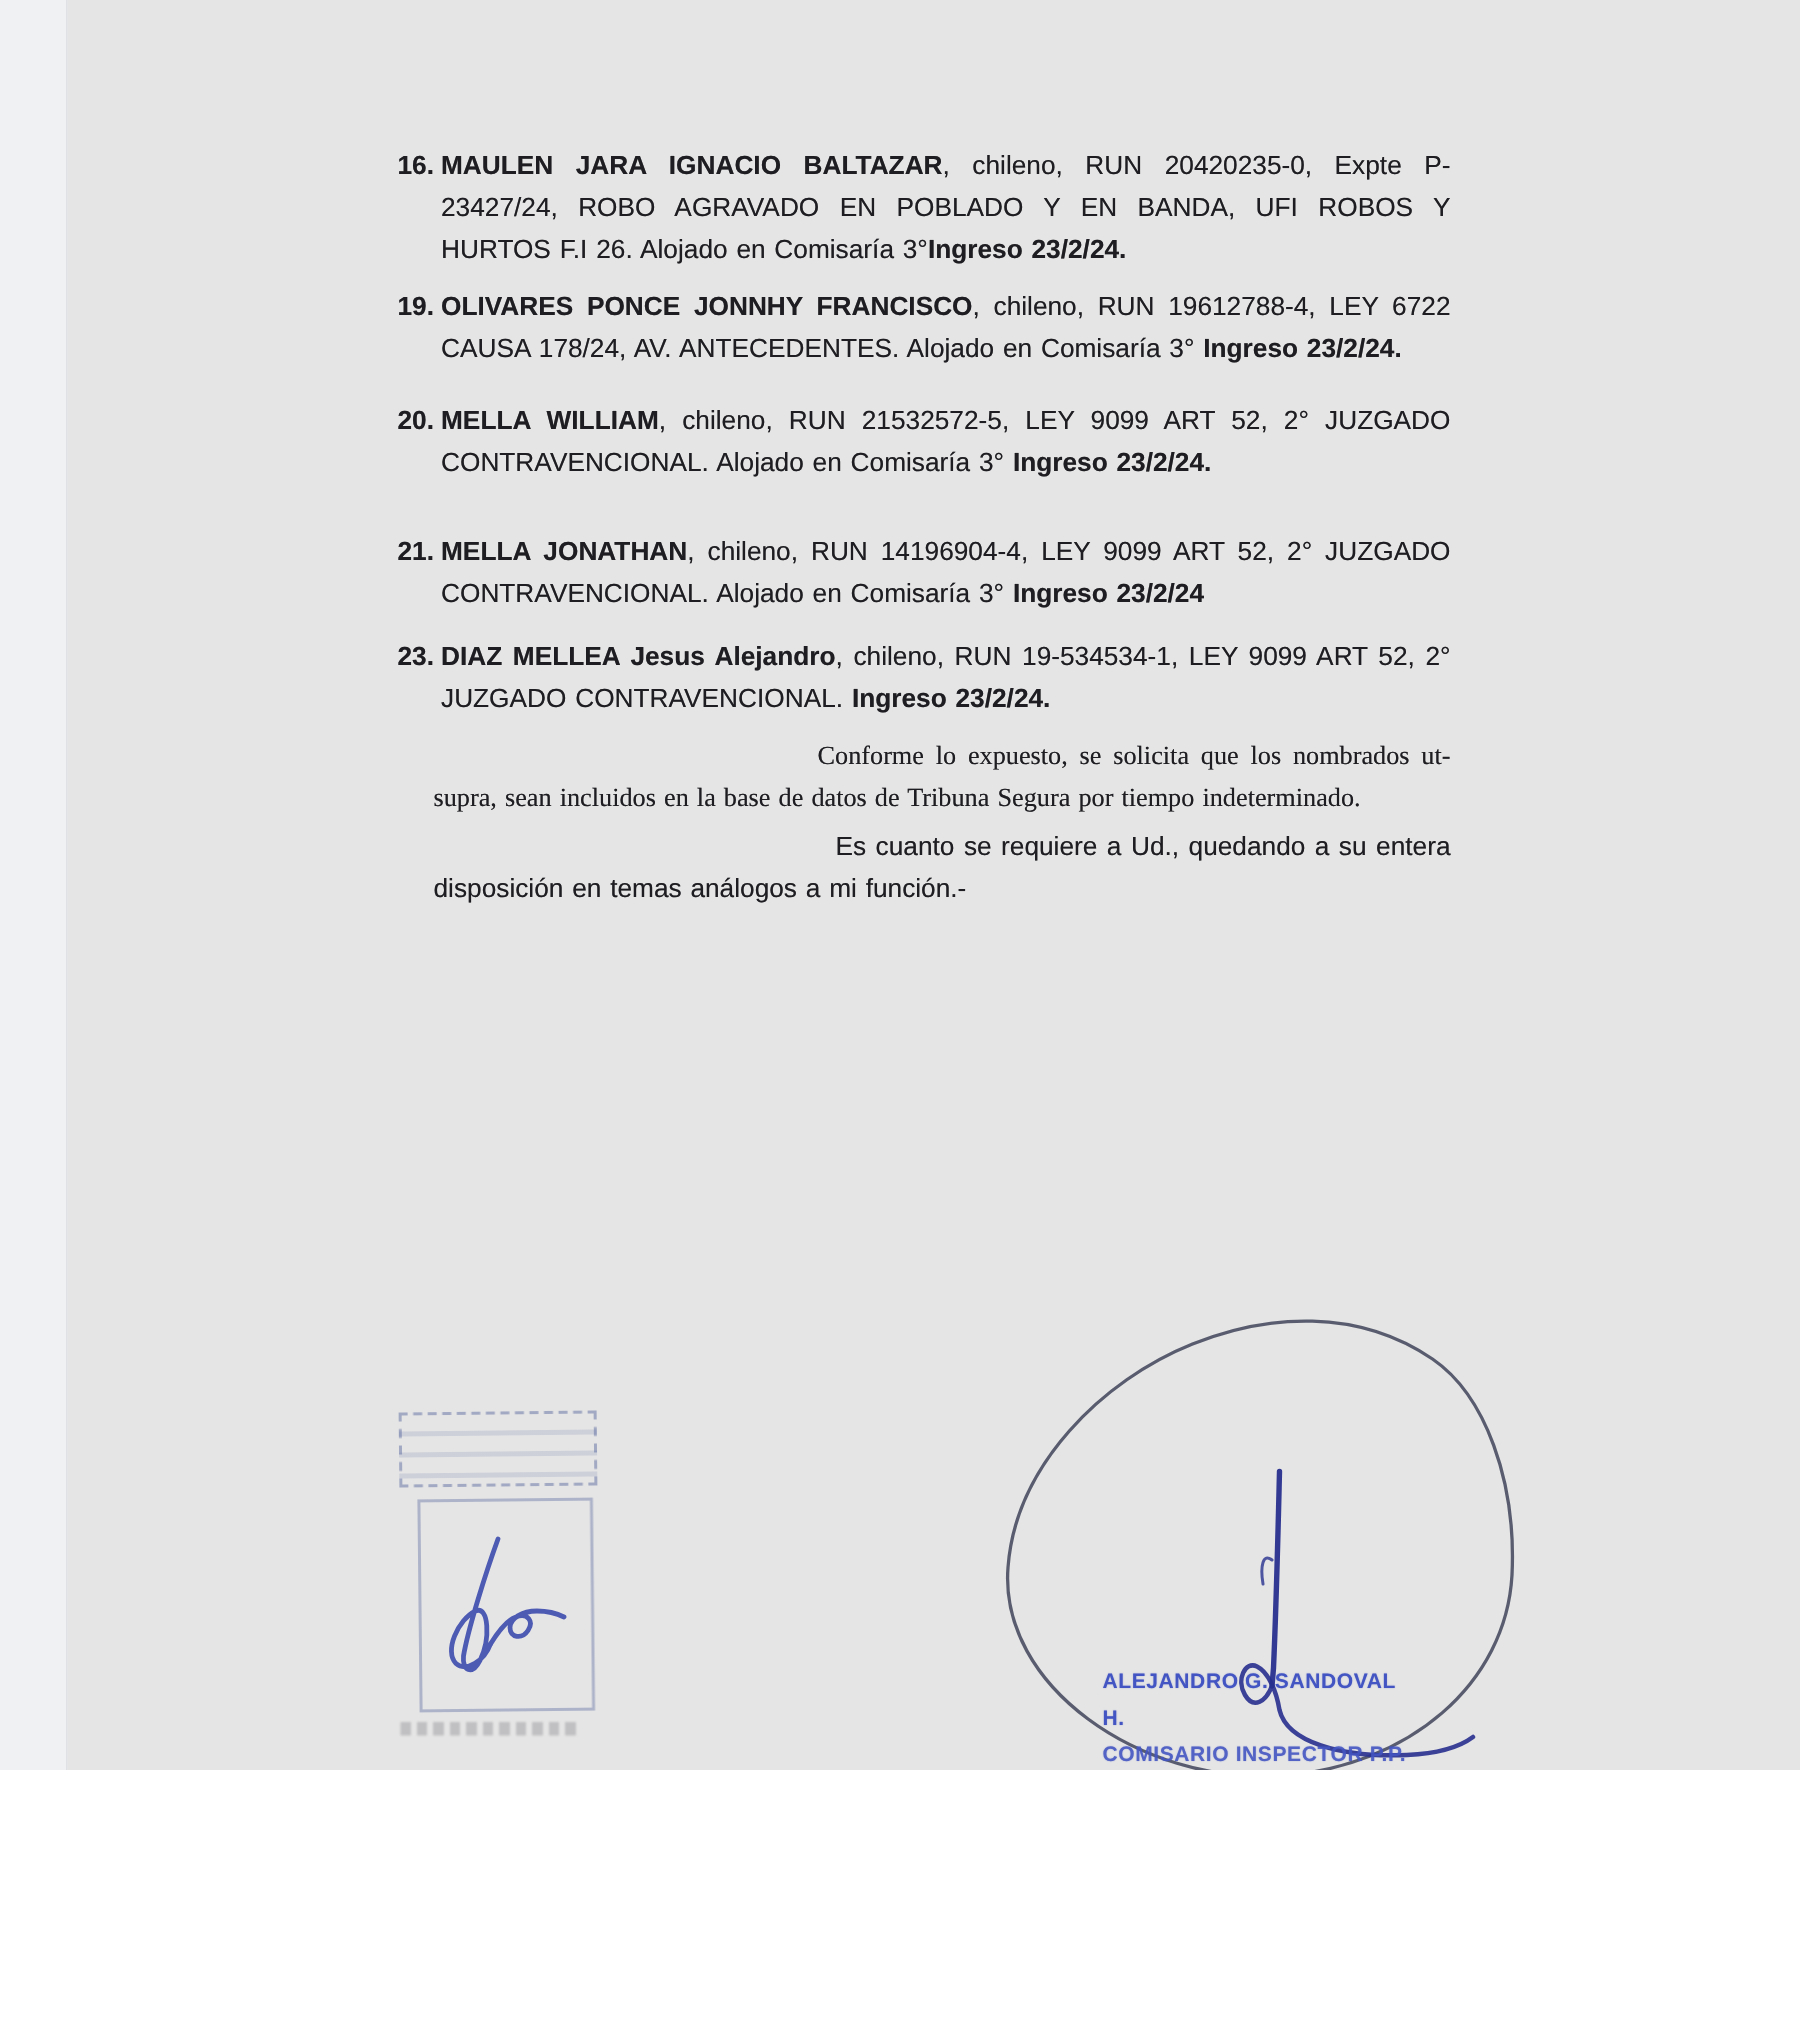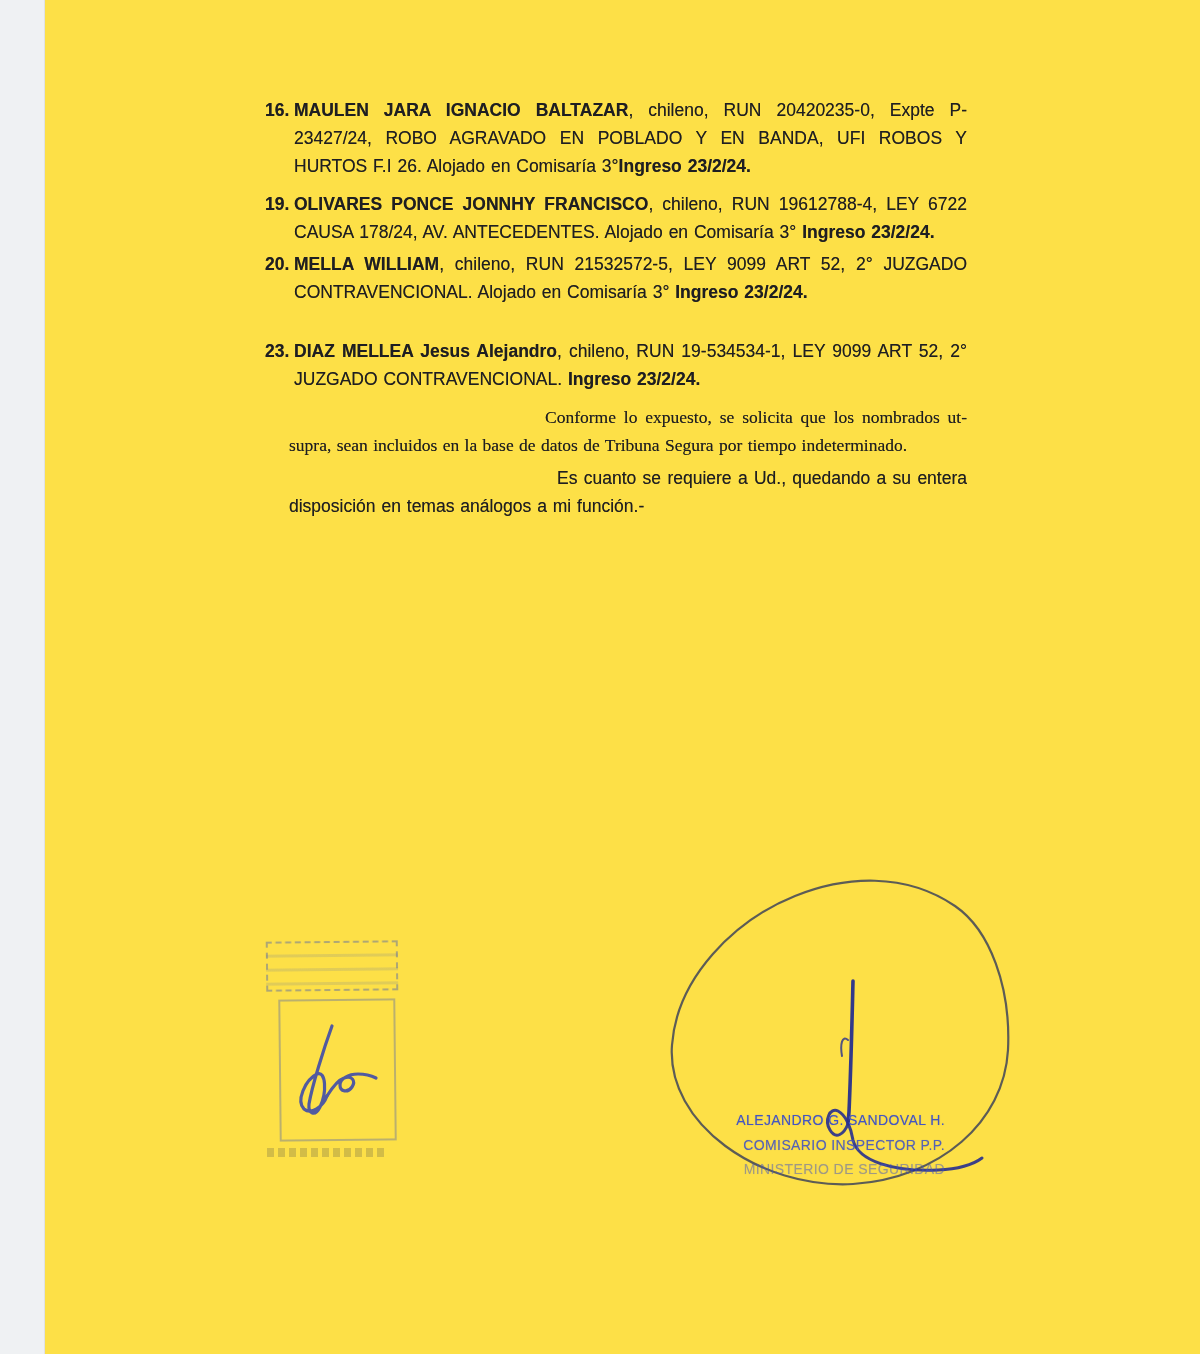--- a/index.html
+++ b/index.html
@@ -1,39 +1,39 @@
 <!DOCTYPE html>
 <html><head>
 <meta charset="utf-8">
 <style>
   html,body{margin:0;padding:0;background:#ffffff;}
   .scan{
-    position:relative;width:1200px;height:1354px;overflow:hidden;
-    background:#fde047;
+    position:relative;width:1200px;height:1180px;overflow:hidden;
+    background:#e5e5e5;
     font-family:"Liberation Sans","DejaVu Sans",sans-serif;
     color:#1e1e22;
   }
   .left-strip{
     position:absolute;left:0;top:0;width:44px;height:1354px;
     background:#eff1f3;border-right:1px solid #dfe1e4;
   }
   .content{
     position:absolute;left:265px;top:96px;width:702px;
     font-size:17.5px;line-height:28px;text-align:justify;
     word-spacing:1px;
     text-shadow:0 0 .4px rgba(20,20,25,.55);
   }
   .doc-list{list-style:none;margin:0;padding:0;}
   .doc-list li{
     display:grid;grid-template-columns:29px 1fr;
   }
   .doc-list .num{font-weight:700;text-align:left;}
   .doc-list .txt b{font-weight:700;}
   .g1{margin-bottom:10px}.g2{margin-bottom:8px}.g3{margin-bottom:23px}
-  .g4{margin-bottom:4px}.g5{margin-bottom:31px}.g6{margin-bottom:14px}
+  .g4{margin-bottom:20px}.g5{margin-bottom:31px}.g6{margin-bottom:14px}
   .g7{margin-bottom:32px}.g8{margin-bottom:10px}
   .para{margin:0 0 5px 24px;width:678px;}
   .para.p1{text-indent:256px;font-family:Liberation Serif, serif;}
   .para.p2{text-indent:268px;}
 
   
   .faded-frag{
     position:absolute;left:266px;top:941px;width:128px;height:46px;
     border:2px dashed rgba(96,110,162,.5);
     transform:rotate(-.6deg);
@@ -50,21 +50,21 @@
   .faded-marks{
     position:absolute;left:267px;top:1148px;width:118px;height:9px;
     background:repeating-linear-gradient(90deg,rgba(60,60,72,.4) 0 7px,transparent 7px 11px);
     filter:blur(.7px);opacity:.55;
   }
 
   
   .signature-svg{position:absolute;left:655px;top:872px;width:365px;height:325px;}
   .stamp-text{
     position:absolute;left:735px;top:1108px;width:210px;
-    text-align:right;font-size:14px;font-weight:400;line-height:24.5px;
+    text-align:left;font-size:14px;font-weight:700;line-height:24.5px;
     color:#4355c2;letter-spacing:.4px;
     text-shadow:0 0 1px rgba(67,85,194,.45);
   }
   .stamp-text .l2{opacity:.9;}
   .stamp-text .l3{opacity:.5;}
 </style>
 </head>
 <body>
 
 <div class="scan">
@@ -76,20 +76,24 @@
           <span class="num">16.</span>
           <span class="txt"><b>MAULEN JARA IGNACIO BALTAZAR</b><span>, chileno, RUN 20420235-0, Expte P-23427/24, ROBO AGRAVADO EN POBLADO Y EN BANDA, UFI ROBOS Y HURTOS F.I 26. Alojado en Comisaría 3°</span><b>Ingreso 23/2/24.</b></span>
         </li>
       <li class="g4">
           <span class="num">19.</span>
           <span class="txt"><b>OLIVARES PONCE JONNHY FRANCISCO</b><span>, chileno, RUN 19612788-4, LEY 6722 CAUSA 178/24, AV. ANTECEDENTES. Alojado en Comisaría 3° </span><b>Ingreso 23/2/24.</b></span>
         </li>
       <li class="g5">
           <span class="num">20.</span>
           <span class="txt"><b>MELLA WILLIAM</b><span>, chileno, RUN 21532572-5, LEY 9099 ART 52, 2° JUZGADO CONTRAVENCIONAL. Alojado en Comisaría 3° </span><b>Ingreso 23/2/24.</b></span>
+        </li>
+      <li class="g6">
+          <span class="num">21.</span>
+          <span class="txt"><b>MELLA JONATHAN</b><span>, chileno, RUN 14196904-4, LEY 9099 ART 52, 2° JUZGADO CONTRAVENCIONAL. Alojado en Comisaría 3° </span><b>Ingreso 23/2/24</b></span>
         </li>
       <li class="g8">
           <span class="num">23.</span>
           <span class="txt"><b>DIAZ MELLEA Jesus Alejandro</b><span>, chileno, RUN 19-534534-1, LEY 9099 ART 52, 2° JUZGADO CONTRAVENCIONAL. </span><b>Ingreso 23/2/24.</b></span>
         </li>
     </ol>
     <p class="para p1">Conforme lo expuesto, se solicita que los nombrados ut-supra, sean incluidos en la base de datos de Tribuna Segura por tiempo indeterminado.</p>
     <p class="para p2">Es cuanto se requiere a Ud., quedando a su entera disposición en temas análogos a mi función.-</p>
   </div>
 

